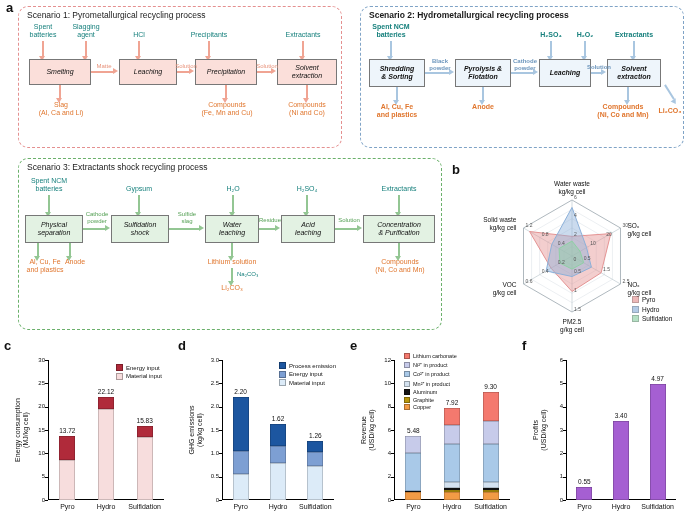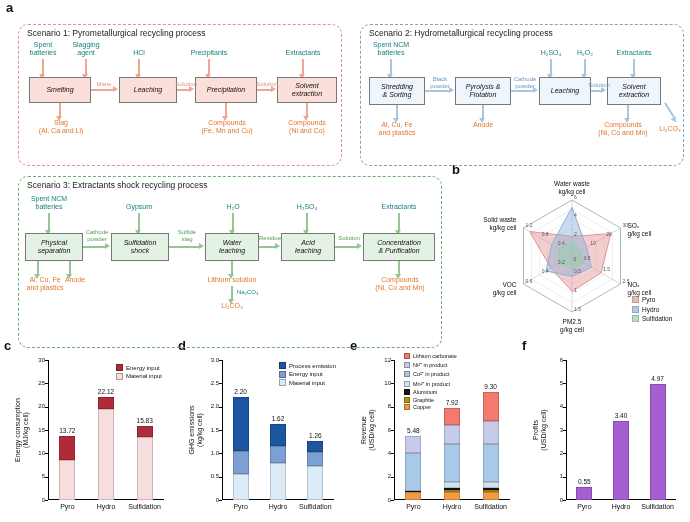--- a/index.html
+++ b/index.html
@@ -1,21 +1,21 @@
 <!DOCTYPE html>
 <html><head>
 <meta charset="utf-8">
 <style>
   *{margin:0;padding:0;box-sizing:border-box;}
   html,body{width:690px;height:522px;overflow:hidden;background:#fff;}
   .fig{position:relative;width:690px;height:522px;background:#fff;font-family:"Liberation Sans",sans-serif;overflow:hidden;color:#111;}
   .plab{position:absolute;font-weight:bold;font-size:13px;color:#111;}
-  .scen{position:absolute;border-radius:10px;margin-top:18px;}
+  .scen{position:absolute;border-radius:10px;}
   .s1{border:1.5px dashed #e49090;}
-  .s2{border:1.5px dashed #7fa3c6;}
+  .s2{border:1.5px dashed #7fa3c6;font-weight:bold;}
   .s3{border:1.5px dashed #6bb06b;}
   .stitle{position:absolute;font-size:8.5px;color:#1a1a1a;white-space:nowrap;}
   .tin{position:absolute;color:#17807d;font-size:7px;line-height:8px;text-align:center;white-space:pre-line;}
   .oout{position:absolute;color:#e0762e;font-size:7px;line-height:8px;text-align:center;white-space:pre-line;}
   .pbox{position:absolute;border:0.8px solid #777;display:flex;align-items:center;justify-content:center;text-align:center;font-style:italic;font-size:7px;line-height:8px;white-space:pre-line;color:#111;}
   .s1 .pbox{background:#fbdfda;}
   .s2 .pbox{background:#eef5fb;}
   .s3 .pbox{background:#e3f2e3;}
   .flab{position:absolute;font-size:6px;line-height:6.5px;text-align:center;white-space:pre-line;}
   .s1 .flab{color:#e8937c;}

